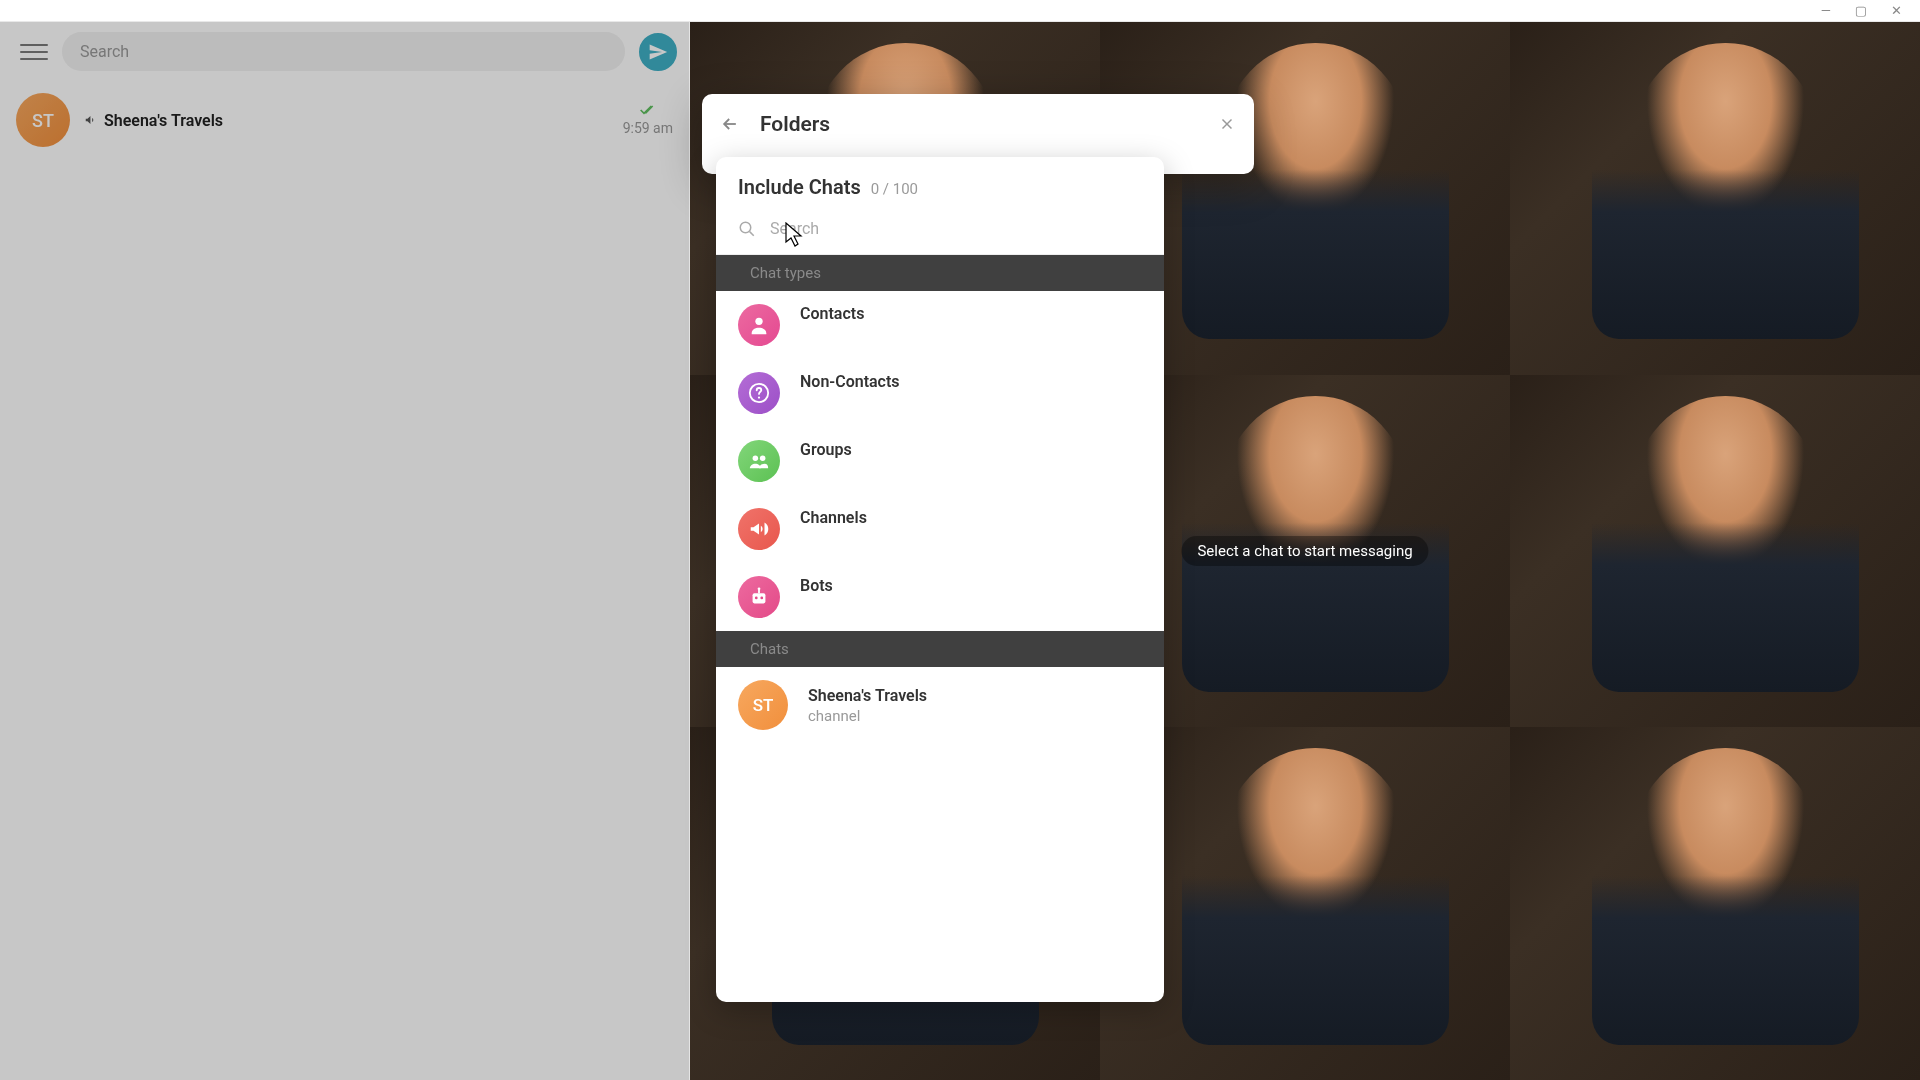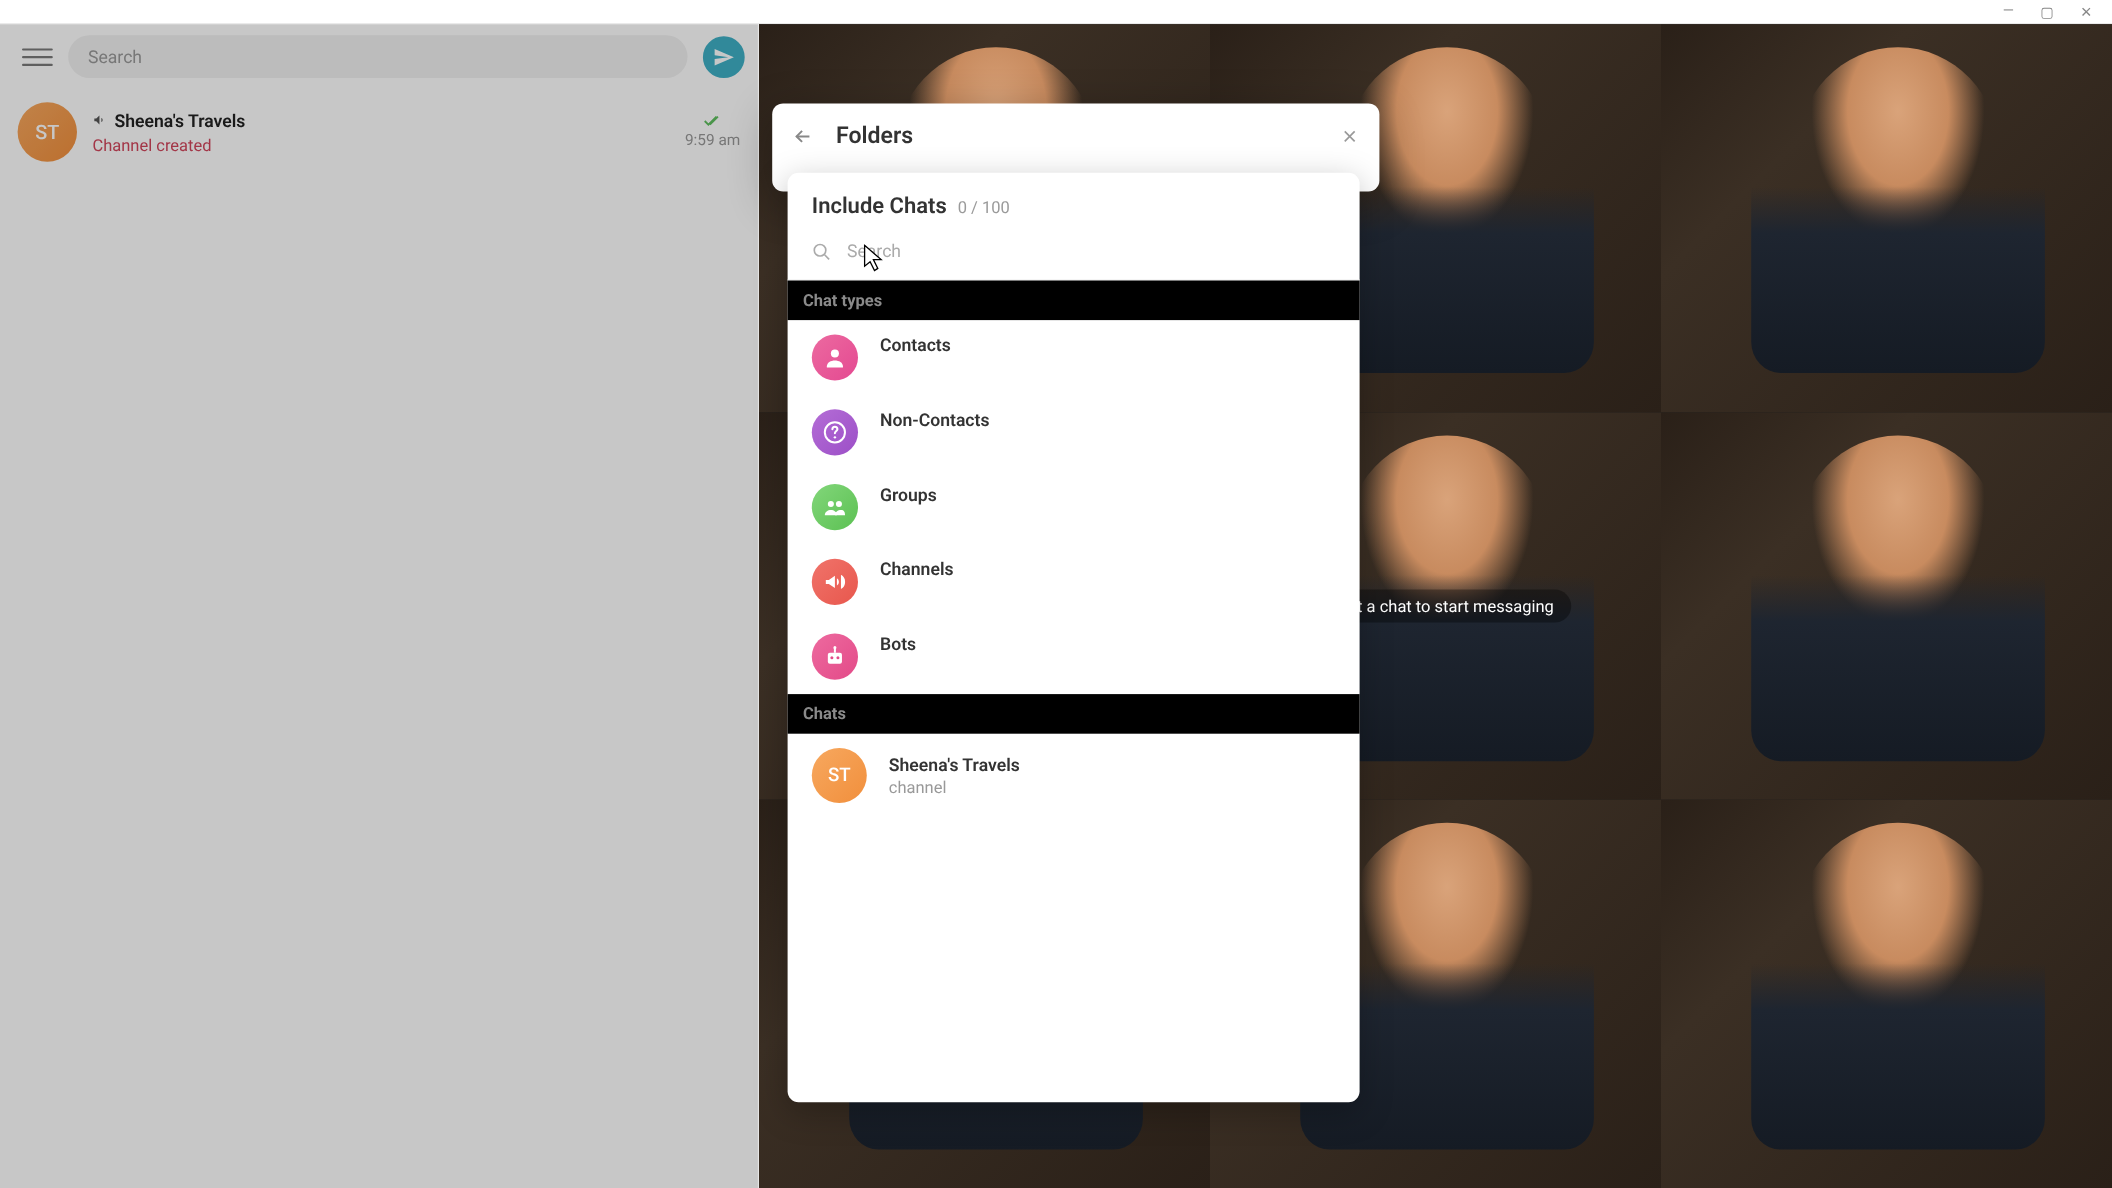--- a/index.html
+++ b/index.html
@@ -42,30 +42,30 @@
 .placeholder-text { position: absolute; left: 50%; top: 50%; transform: translate(-50%,-50%); color: #fff; background: rgba(0,0,0,0.35); padding: 6px 16px; border-radius: 16px; font-size: 15px; z-index: 2; white-space: nowrap; }
 
 
 .folders-modal { position: absolute; left: 702px; top: 72px; width: 552px; background: #fff; border-radius: 10px; box-shadow: 0 10px 40px rgba(0,0,0,0.3); z-index: 5; padding-bottom: 20px; }
 .folders-header { display: flex; align-items: center; padding: 18px 18px; gap: 20px; }
 .back-arrow { width: 20px; height: 20px; color: #888; cursor: pointer; }
 .folders-title { font-size: 21px; font-weight: 600; color: #333; flex: 1; }
 .close-x { width: 18px; height: 18px; color: #999; cursor: pointer; }
 
 
-.include-modal { position: absolute; left: 716px; top: 135px; width: 520px; background: #fff; border-radius: 10px; box-shadow: 0 8px 30px rgba(0,0,0,0.25); z-index: 10; display: flex; flex-direction: column; height: 845px; }
+.include-modal { position: absolute; left: 716px; top: 135px; width: 448px; background: #fff; border-radius: 10px; box-shadow: 0 8px 30px rgba(0,0,0,0.25); z-index: 10; display: flex; flex-direction: column; height: 845px; }
 .include-header { padding: 18px 22px 8px; display: flex; align-items: baseline; gap: 10px; }
 .include-title { font-size: 20px; font-weight: 600; color: #333; }
 .include-count { font-size: 15px; color: #9a9a9a; }
 .include-search { display: flex; align-items: center; padding: 12px 22px 16px; gap: 14px; border-bottom: 1px solid #eee; }
 .include-search .mag { color: #aaa; }
 .include-search input { border: none; outline: none; font-size: 16px; color: #333; flex: 1; }
 .include-search input::placeholder { color: #aaa; }
 
-.section-label { background: #000000; color: #8a8a8a; padding: 9px 14px; font-size: 15px; font-weight: 700; }
+.section-label { background: #404040; color: #8a8a8a; padding: 9px 34px; font-size: 15px; font-weight: 400; }
 .type-row { display: flex; padding: 13px 22px; gap: 20px; cursor: pointer; }
 .type-icon { width: 42px; height: 42px; border-radius: 50%; display: flex; align-items: center; justify-content: center; color: #fff; }
 .type-label { font-size: 16px; font-weight: 600; color: #333; }
 
 .bg-pink   { background: linear-gradient(135deg,#ec6aa0,#e44991); }
 .bg-purple { background: linear-gradient(135deg,#b46dd6,#9c4fc7); }
 .bg-green  { background: linear-gradient(135deg,#82d67a,#5cc153); }
 .bg-red    { background: linear-gradient(135deg,#f0736a,#e8574d); }
 .bg-rose   { background: linear-gradient(135deg,#ed6a9f,#e34a88); }
 
@@ -109,21 +109,20 @@
     </div>
     <div class="chat-item">
       <div class="avatar">ST</div>
       <div class="chat-body">
         <div class="chat-title-row">
           <svg class="megaphone-mini" viewBox="0 0 24 24" fill="#555">
               <path d="M3 10v4h3l5 5V5L6 10H3zm13 2a4 4 0 00-2-3.5v7A4 4 0 0016 12z"></path>
             </svg>
           <span class="chat-title">Sheena's Travels</span>
         </div>
-        <div class="chat-sub">Channel created</div>
       </div>
       <div class="chat-meta">
         <div class="time">
           <svg width="16" height="12" viewBox="0 0 24 18" fill="none" stroke="#5fbf5f" stroke-width="2.5">
               <path d="M1 9l5 5L17 3"></path>
               <path d="M8 14L19 3"></path>
             </svg>
           <span>9:59 am</span>
         </div>
       </div>

